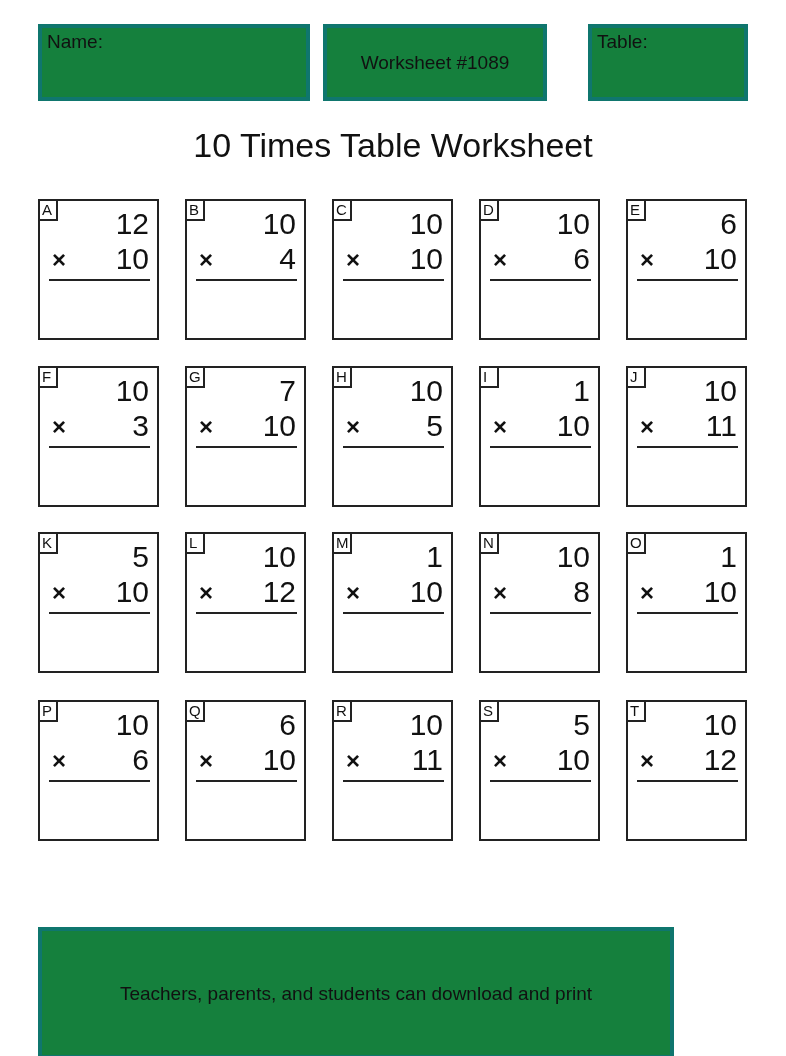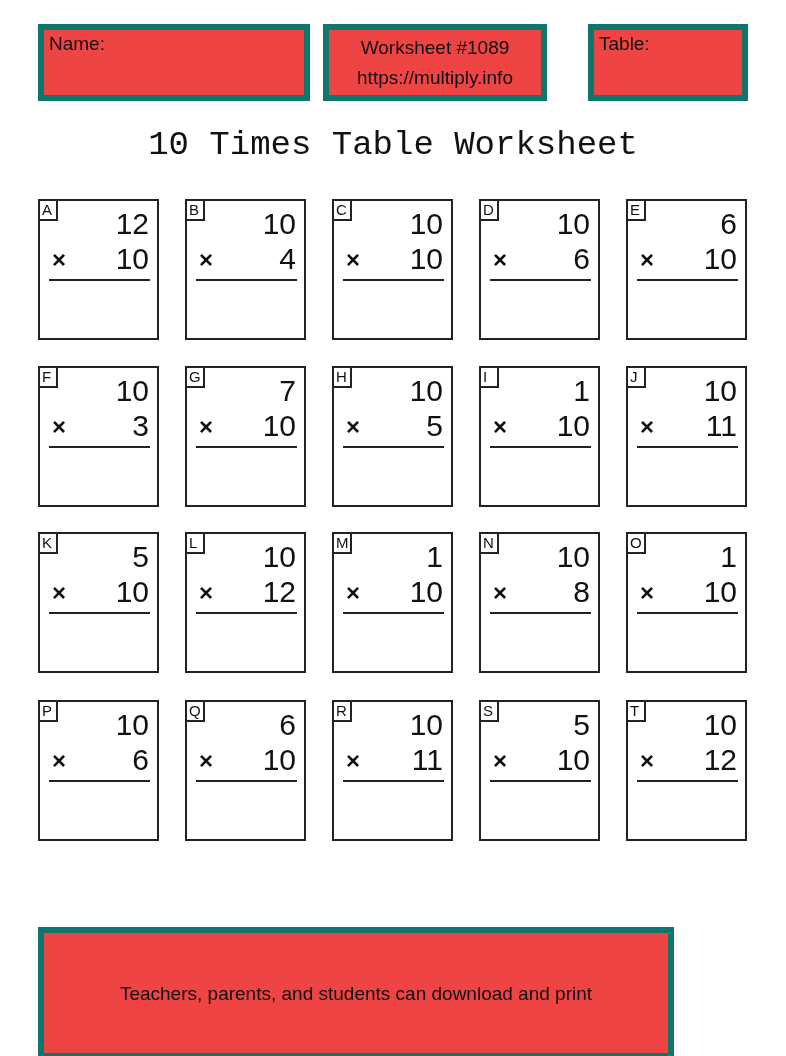--- a/index.html
+++ b/index.html
@@ -1,42 +1,41 @@
 <!DOCTYPE html>
 <html><head>
   <meta charset="utf-8">
   <style>
     html, body { margin: 0; padding: 0; background: #ffffff; }
     body {
       width: 786px; height: 1056px; position: relative; overflow: hidden;
       font-family: "Liberation Sans", sans-serif; color: #111111;
     }
-    .box { position: absolute; border: 6px solid #0f766e; box-sizing: border-box; background: #ef4444; }
+    .box { position: absolute; border: 4px solid #0f766e; box-sizing: border-box; background: #15803d; }
     .hdr-label { position: absolute; left: 5px; top: 3px; font-size: 19px; }
     .ws-info { display: flex; flex-direction: column; align-items: center; justify-content: center; height: 100%; font-size: 19px; line-height: 30px; }
-    .title { position: absolute; left: 0; width: 786px; top: 126px; text-align: center; font-size: 34px; font-family: Liberation Mono, monospace; }
+    .title { position: absolute; left: 0; width: 786px; top: 126px; text-align: center; font-size: 34px; }
     .prob { position: absolute; width: 121px; height: 141px; border: 2px solid #222222; box-sizing: border-box; }
     .plabel { position: absolute; left: -2px; top: -2px; width: 20px; height: 22px; border: 2px solid #222222; box-sizing: border-box; font-size: 15px; line-height: 18px; padding-left: 2px; }
     .top-num { position: absolute; right: 8px; top: 6px; font-size: 30px; line-height: 34px; }
     .times { position: absolute; left: 12px; top: 47px; font-size: 24px; line-height: 24px; font-weight: bold; }
     .bot-num { position: absolute; right: 8px; top: 41px; font-size: 30px; line-height: 34px; }
     .rule { position: absolute; left: 9px; right: 7px; top: 78px; height: 2px; background: #222222; }
     .answer { position: absolute; left: 9px; right: 7px; top: 86px; height: 46px; }
     .footer-text { display: flex; flex-direction: column; align-items: center; justify-content: center; height: 100%; font-size: 19px; line-height: 35px; }
   </style>
 </head>
 <body>
 
 <div class="box" style="left:38px; top:24px; width:272px; height:77px;">
   <span class="hdr-label">Name:</span>
 </div>
 <div class="box" style="left:323px; top:24px; width:224px; height:77px;">
   <div class="ws-info">
     <span>Worksheet #1089</span>
-    <span>https://multiply.info</span>
   </div>
 </div>
 <div class="box" style="left:588px; top:24px; width:160px; height:77px;">
   <span class="hdr-label">Table:</span>
 </div>
 
 <div class="title">10 Times Table Worksheet</div>
 
 <div id="grid">
     <div class="prob" style="left: 38px; top: 199px;">

